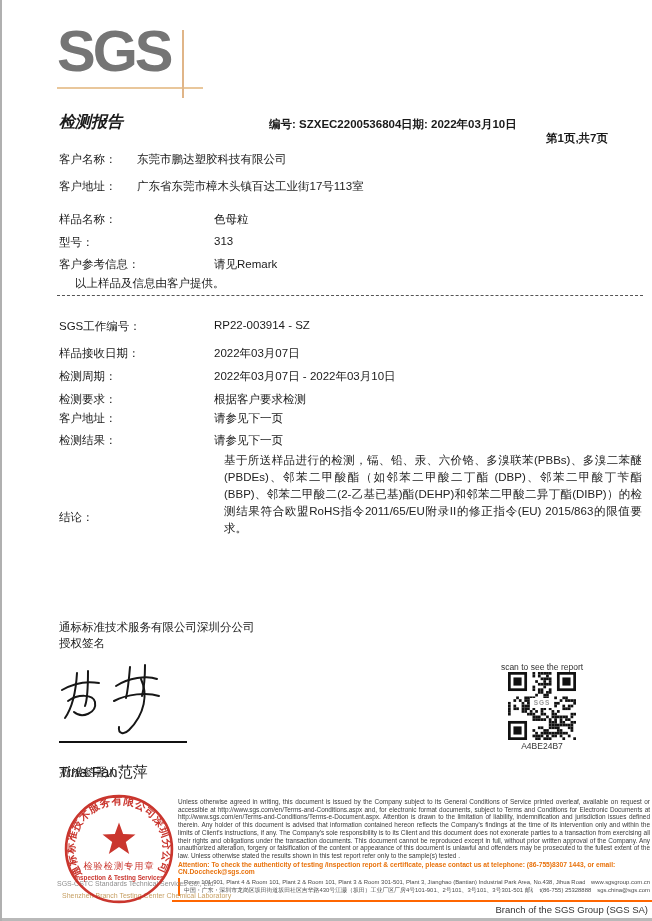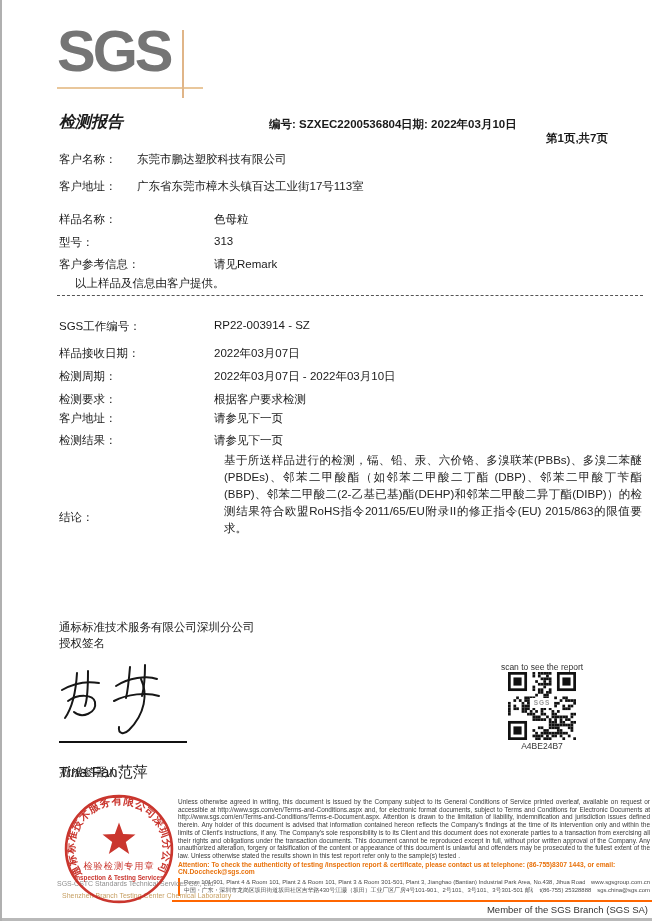--- a/index.html
+++ b/index.html
@@ -380,15 +380,15 @@
         <span>www.sgsgroup.com.cn</span>
       </div>
       <div class="addr-line">
         <span class="grow">中国・广东・深圳市龙岗区坂田街道坂田社区吉华路430号江灏（坂田）工业厂区厂房4号101-901、2号101、3号101、3号301-501 邮编:518129</span>
         <span>t(86-755) 25328888</span>
         <span>sgs.china@sgs.com</span>
       </div>
     </div>
   </div>
   <div class="orange-rule"></div>
-  <div class="member">Member of the SGS Branch (SGS SA)</div>
+  <div class="member">Branch of the SGS Group (SGS SA)</div>
 
 </div>
 
 </body></html>

